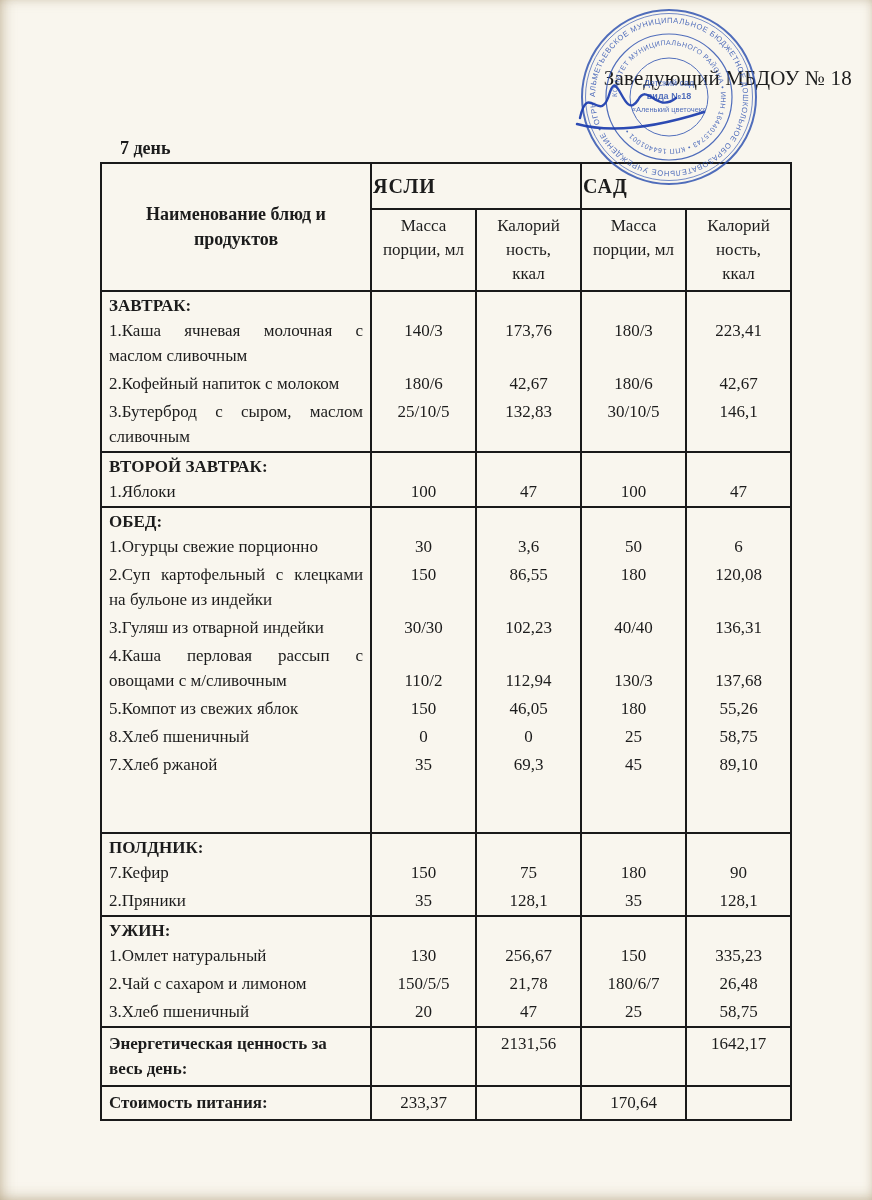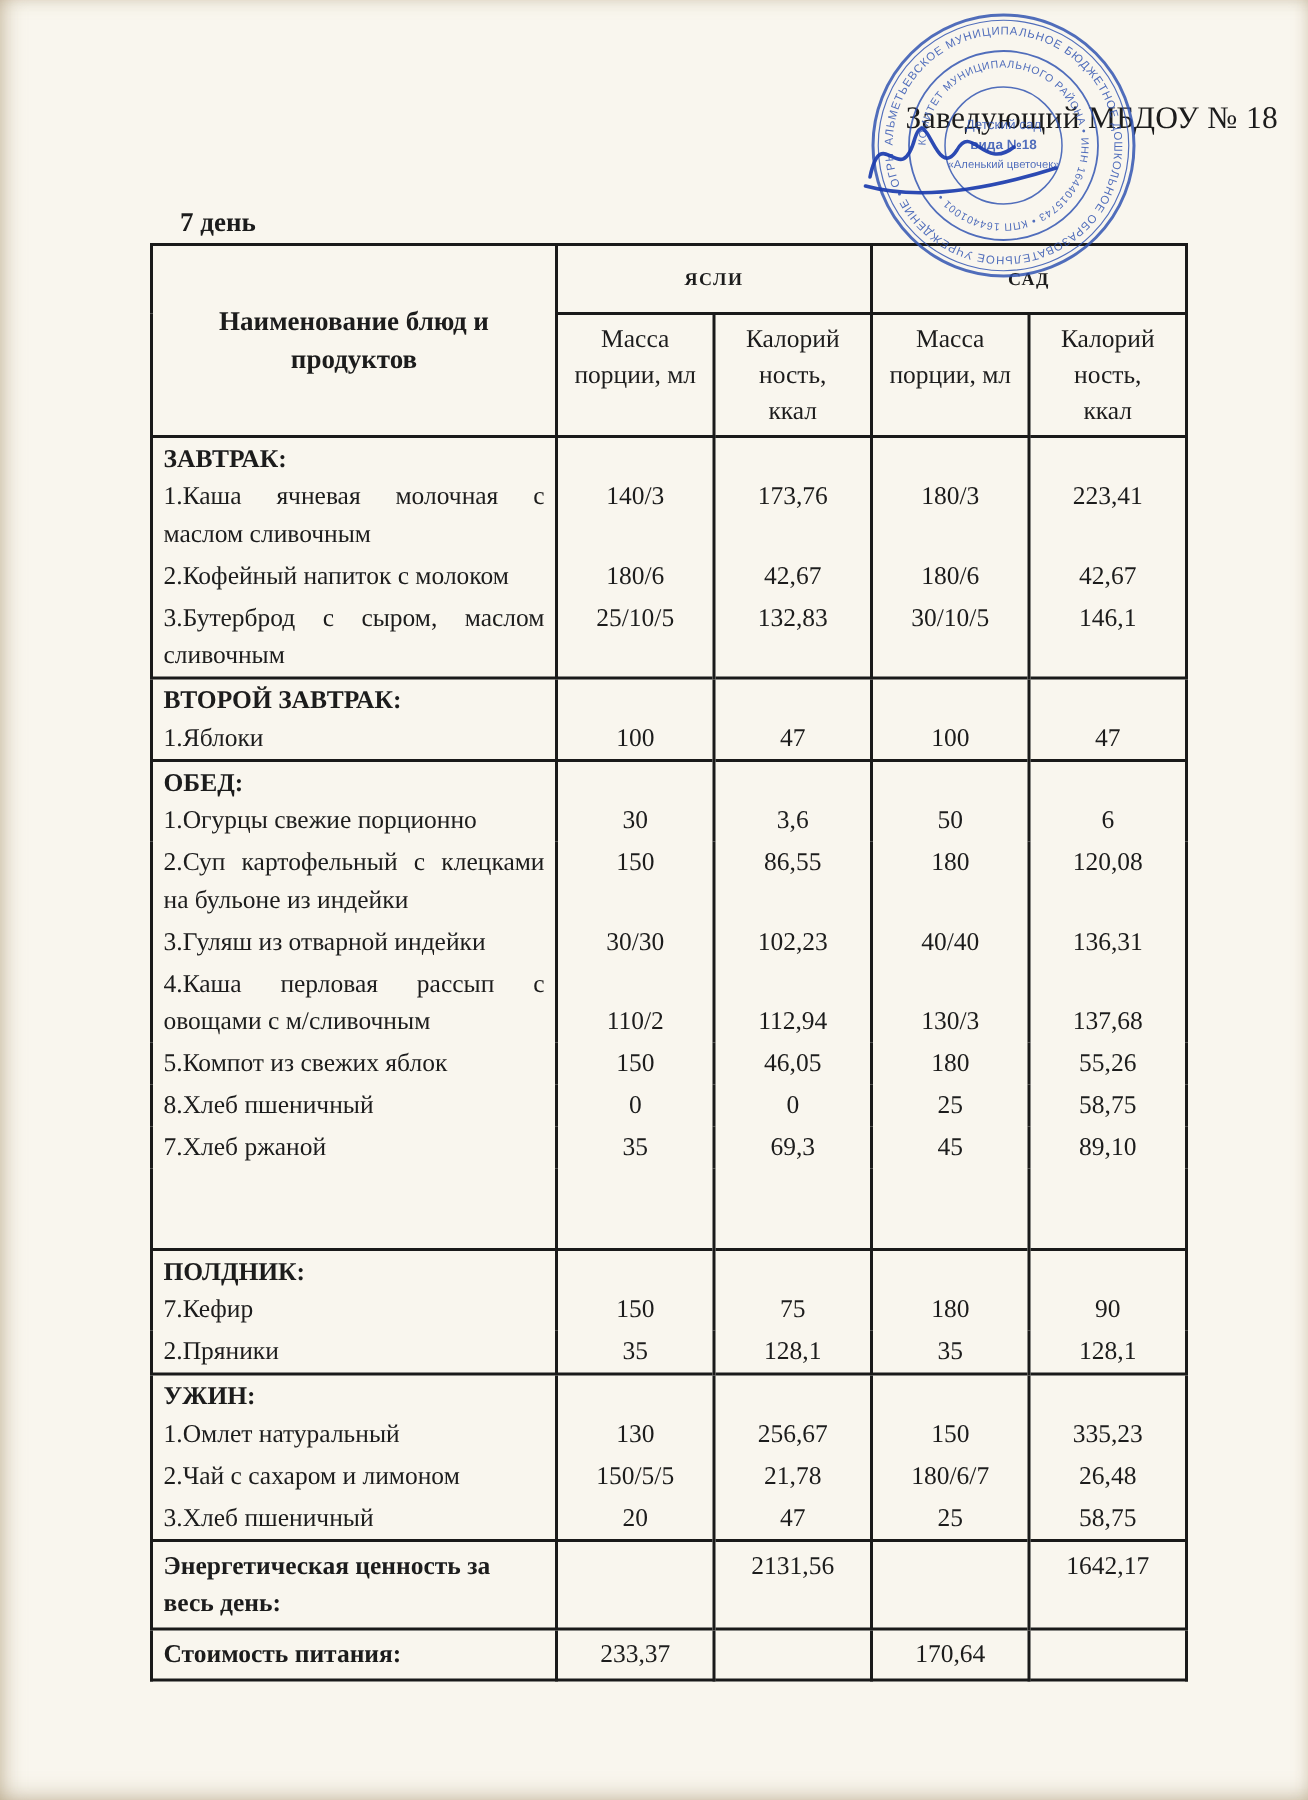--- a/index.html
+++ b/index.html
@@ -26,21 +26,21 @@
     font-size:17px; line-height:25px;
   }
   .menu-table col.c-name { width:270px; }
   .menu-table col.c-val  { width:105px; }
   .menu-table, .menu-table th { border:2px solid #1a1a1a; }
   .menu-table td { border-left:2px solid #1a1a1a; border-right:2px solid #1a1a1a; border-top:none; border-bottom:none; }
   .menu-table tbody tr.section-start td { border-top:2px solid #1a1a1a; }
   .menu-table tbody tr:last-child td { border-bottom:2px solid #1a1a1a; }
 
   th.name-head  { font-weight:bold; font-size:18px; vertical-align:middle; padding:4px 10px; }
-  th.group-head { font-weight:bold; font-size:12px; text-align:center; vertical-align:middle; height:42px; letter-spacing:1px; }
+  th.group-head { font-weight:bold; font-size:20px; text-align:left; vertical-align:middle; height:42px; letter-spacing:1px; }
   th.sub-head   { font-weight:normal; text-align:center; vertical-align:top; padding:4px 2px; white-space:pre-line; line-height:24px; height:72px; }
 
   td.name-cell  { vertical-align:top; padding:1px 7px 2px 7px; text-align:justify; }
   td.value-cell { vertical-align:top; text-align:center; padding:1px 2px; }
   .section-title { font-weight:bold; text-align:left; }
   .dish-name { }
   .value { }
   .value.off1 { padding-top:25px; }
   tr.spacer-row td { height:50px; }
   td.total-name { font-weight:bold; text-align:left; padding-top:3px; padding-bottom:4px; }

